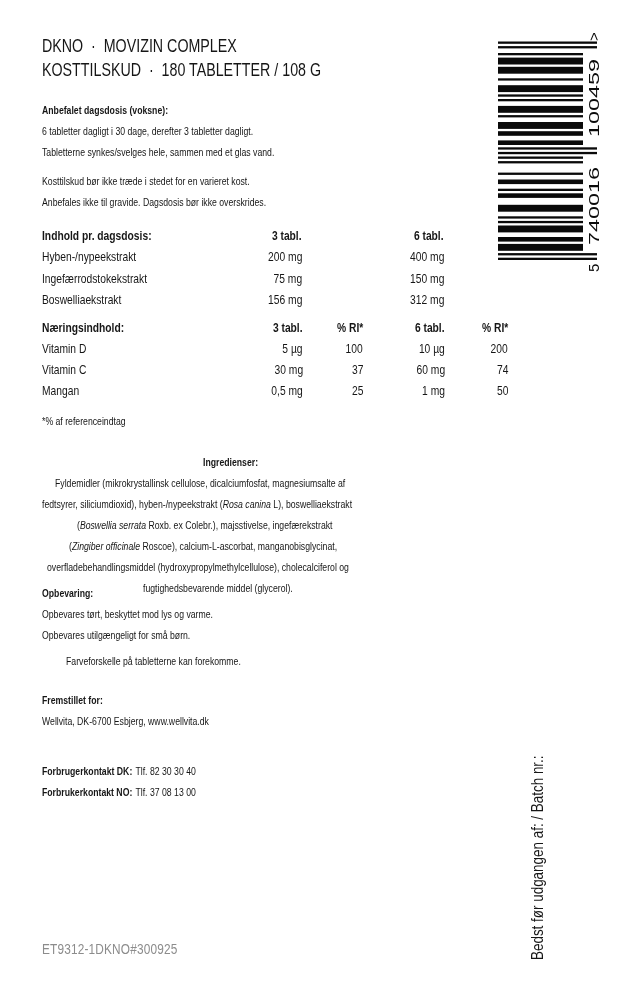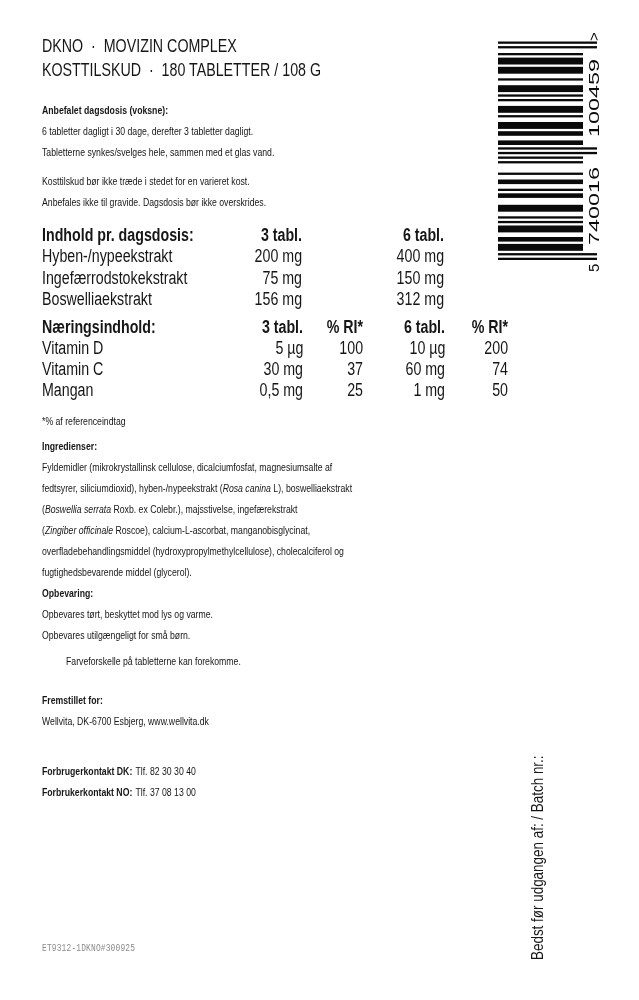--- a/index.html
+++ b/index.html
@@ -17,34 +17,34 @@
   .cx{display:inline-block; transform:scaleX(0.79); transform-origin:0 50%; white-space:nowrap;}
   .cx.r{transform-origin:100% 50%;}
   .hcx{display:inline-block; transform:scaleX(0.75); transform-origin:0 50%; white-space:nowrap;}
   
   .s-header{top:34px;}
   .s-dosage{top:100px;}
   .s-warning{top:171px;}
   .s-table1{top:225px;}
   .s-table2{top:317px;}
   .s-footnote{top:411px;}
-  .s-ingredients{top:436px;}
+  .s-ingredients{top:452px;text-align:center;}
   .s-storage{top:583px;}
   .s-colornote{top:651px;margin-left:24px;}
   .s-manu{top:690px;}
   .s-contact{top:761px;}
   .s-code{top:938px;}
   
   .grid{display:grid;}
   .grid1{grid-template-columns:175px 85px 142px; grid-auto-rows:21.3px;}
   .grid2{grid-template-columns:173px 88px 60px 82px 63px; grid-auto-rows:21.1px;}
-  .c{height:21px; line-height:21px; font-size:18px; white-space:nowrap;}
+  .c{height:21px; line-height:21px; font-size:13px; white-space:nowrap;}
   .cr{text-align:right;}
   
-  .code{font-size:10px; color:#8c8c8c; letter-spacing:0.2px;font-family:Liberation Mono, monospace;}
+  .code{font-size:15px; color:#8c8c8c; letter-spacing:0.2px;}
   
   .barcode-wrap{
     position:absolute; left:498px; top:274px; width:248px; height:104px;
     transform:rotate(-90deg); transform-origin:0 0;
   }
   #bcsvg text{font-family:"Liberation Sans","DejaVu Sans",sans-serif; font-size:15px; fill:#0a0a0a;}
   
   .side-label{
     position:absolute; left:529px; top:960px; height:18px; line-height:18px;
     font-size:17px; white-space:nowrap;

